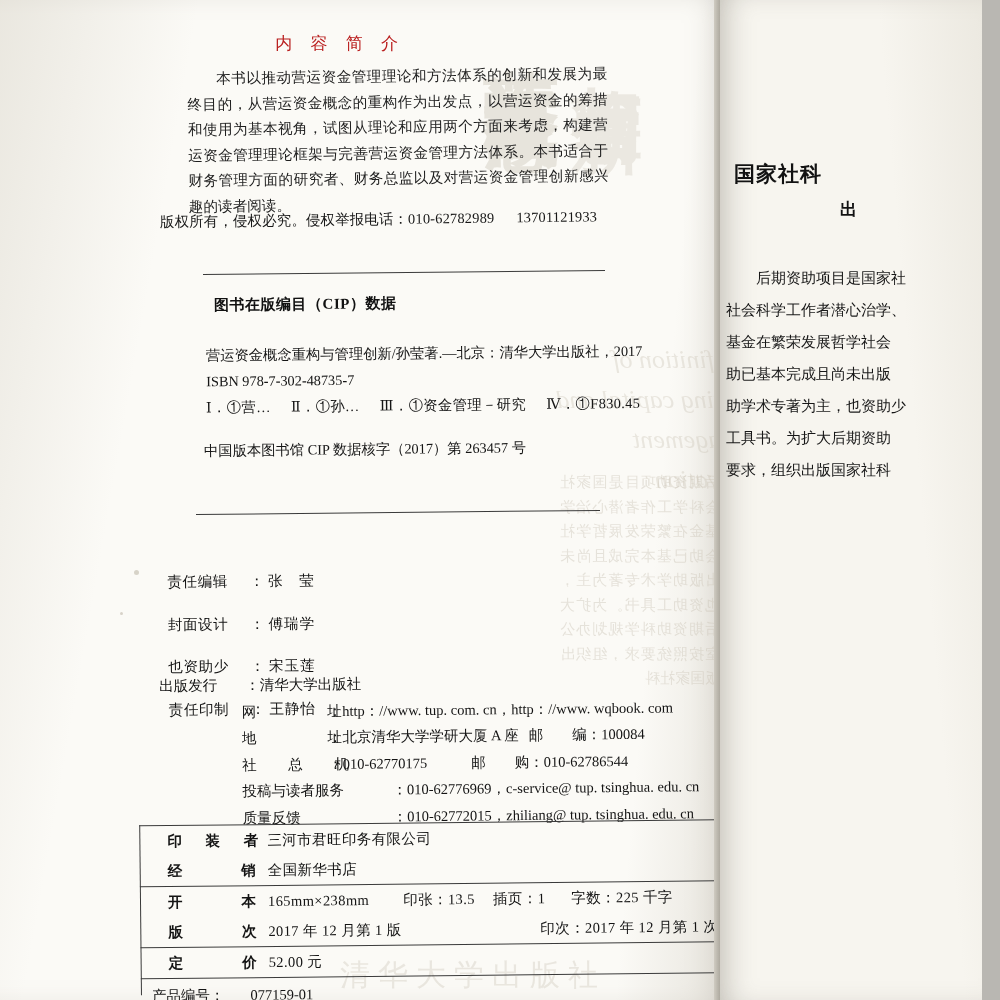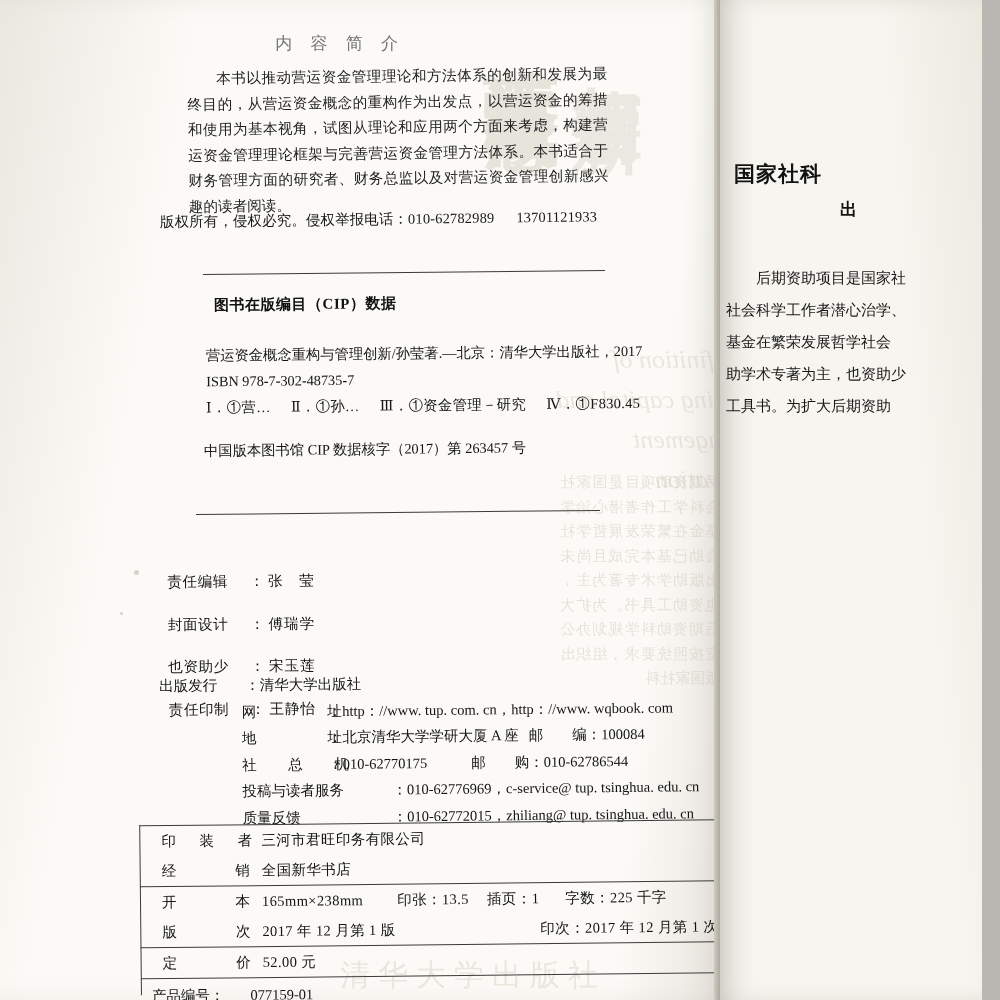--- a/index.html
+++ b/index.html
@@ -110,21 +110,21 @@
     left: 0; top: 0;
     width: 730px; height: 1000px;
   }
   .doc-title {
     position: absolute;
     left: 0; top: 32px;
     width: 680px;
     text-align: center;
     font-size: 17px;
     letter-spacing: 7px;
-    color: #737373;
+    color: #b91c1c;
   }
   .abstract {
     position: absolute;
     left: 188px; top: 64px;
     width: 420px;
     font-size: 14.6px;
     line-height: 25.5px;
     color: #1e1e1e;
     text-align: justify;
     text-indent: 29px;
@@ -226,21 +226,21 @@
     width: 640px;
     font-size: 14.5px;
     color: #141414;
     transform: rotate(-0.6deg);
   }
   .tbl .line { height: 1px; background: #3a3a3a; }
   .tbl .vleft {
     position: absolute; left: 0; top: 0; width: 1px; height: 170px; background: #3a3a3a;
   }
   .tbl .trow { position: relative; height: 30px; line-height: 30px; white-space: nowrap; }
-  .tbl .k { display: inline-block; width: 72px; padding-left: 22px; letter-spacing: 10px; }
+  .tbl .k { display: inline-block; width: 72px; padding-left: 28px; letter-spacing: 10px; font-weight: bold; }
   .tbl .v { letter-spacing: 0.4px; }
   .tbl .v2 { margin-left: 28px; }
   .tbl .right { position: absolute; left: 400px; top: 0; }
   .prodno {
     position: absolute;
     left: 152px; top: 986px;
     font-size: 14.5px;
     color: #141414;
     transform: rotate(-0.6deg);
   }
@@ -392,18 +392,20 @@
 
   <div class="gutter"></div>
 
   <div class="right-page">
     <div class="rp-title">国家社科</div>
     <div class="rp-sub">出</div>
     <div class="rp-body">
       <div>后期资助项目是国家社</div>
       <div style="text-indent:0">社会科学工作者潜心治学、</div>
       <div style="text-indent:0">基金在繁荣发展哲学社会</div>
+      <div style="text-indent:0">助已基本完成且尚未出版</div>
       <div style="text-indent:0">助学术专著为主，也资助少</div>
       <div style="text-indent:0">工具书。为扩大后期资助</div>
+      <div style="text-indent:0">要求，组织出版国家社科</div>
     </div>
   </div>
 
 </div>
 
 </body></html>

